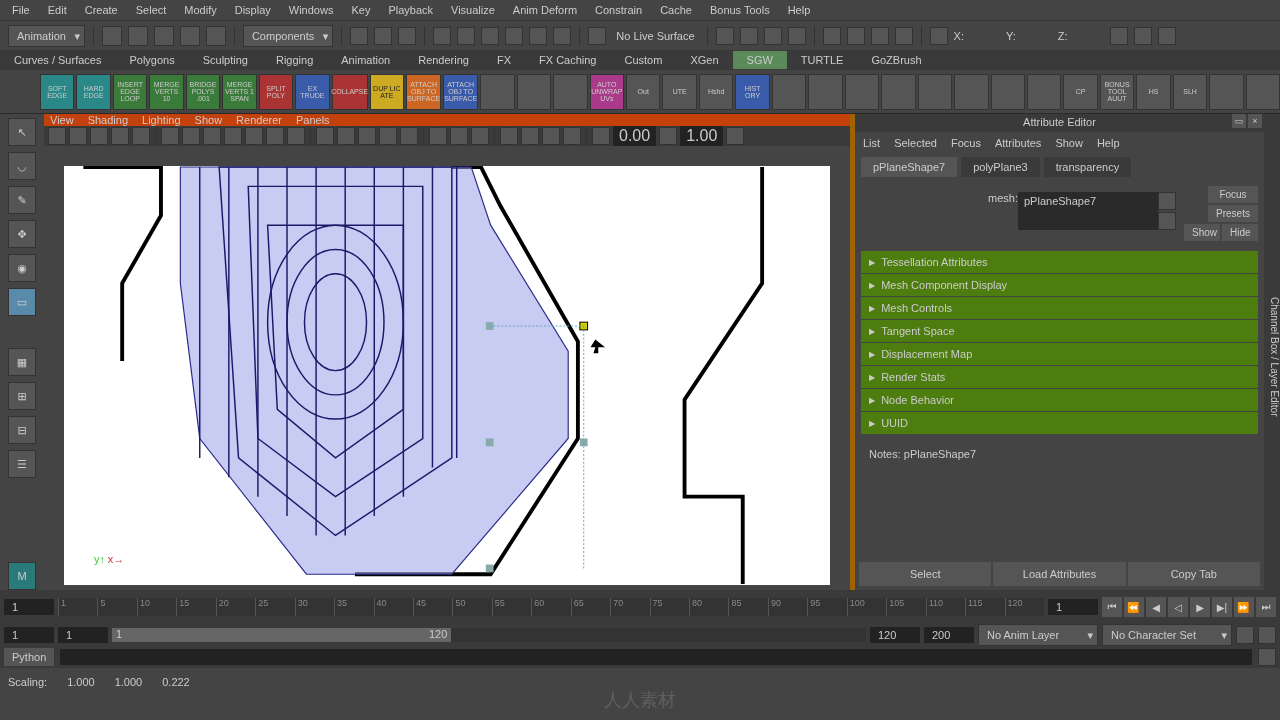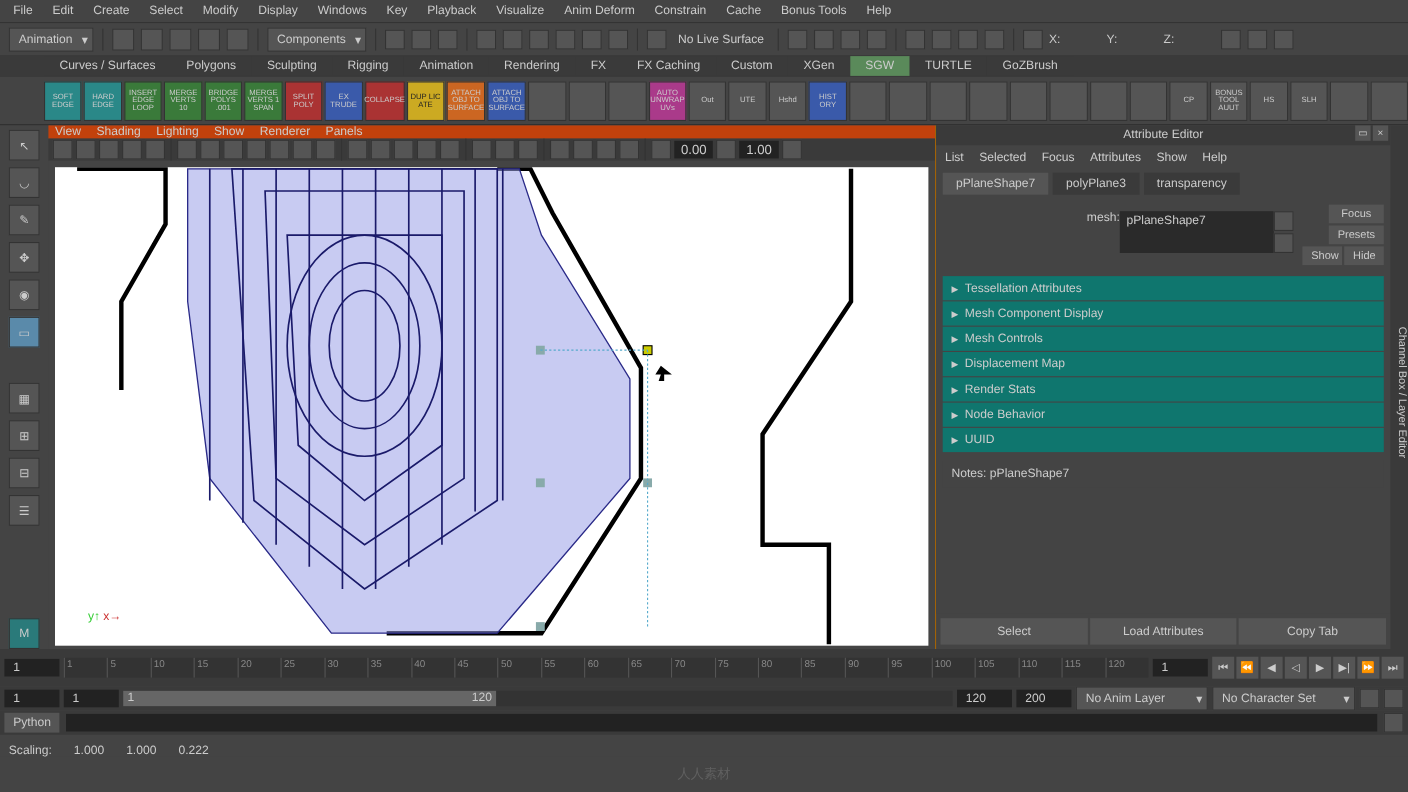--- a/index.html
+++ b/index.html
@@ -6,57 +6,57 @@
 body{background:#444;width:1280px;height:720px;overflow:hidden;position:relative}
 .menubar{height:20px;background:#444;display:flex;align-items:center;padding:0 4px;gap:2px}
 .menubar span{padding:2px 8px;cursor:pointer}
 .toolbar1{height:30px;background:#444;display:flex;align-items:center;padding:0 8px;gap:6px;border-top:1px solid #333}
 .dropdown{background:#555;padding:4px 18px 4px 8px;border:1px solid #333;position:relative}
 .dropdown::after{content:'▾';position:absolute;right:4px}
 .icon{width:20px;height:20px;background:#555;border:1px solid #333}
 .icon-sm{width:18px;height:18px;background:#555;border:1px solid #333}
 .sep{width:1px;height:20px;background:#333;margin:0 2px}
 .status-text{padding:0 4px}
-.shelf-tabs{height:20px;background:#3a3a3a;display:flex;align-items:center;padding-left:40px;gap:0}
+.shelf-tabs{height:20px;background:#3a3a3a;display:flex;align-items:center;gap:0}
 .shelf-tab{padding:3px 14px;background:#3a3a3a;cursor:pointer}
 .shelf-tab.active{background:#5a8a5a}
 .shelf{height:44px;background:#444;display:flex;align-items:center;padding-left:40px;gap:2px;border-bottom:1px solid #2a2a2a}
 .shelf-btn{width:36px;height:36px;display:flex;flex-direction:column;align-items:center;justify-content:center;font-size:7px;line-height:1;text-align:center;border:1px solid #333}
 .shelf-btn.teal{background:#2a8888}
 .shelf-btn.green{background:#3a7a3a}
 .shelf-btn.red{background:#aa3333}
 .shelf-btn.blue{background:#3a5aaa}
 .shelf-btn.orange{background:#cc6622}
 .shelf-btn.yellow{background:#ccaa22;color:#222}
 .shelf-btn.mag{background:#aa3a8a}
 .shelf-btn.gray{background:#555}
 .main{display:flex;height:476px}
 .left-tools{width:44px;background:#444;display:flex;flex-direction:column;align-items:center;padding-top:4px;gap:6px}
 .tool{width:28px;height:28px;background:#555;border:1px solid #333;display:flex;align-items:center;justify-content:center}
 .tool.active{background:#5a8aaa}
 .viewport-area{flex:1;background:#444;display:flex;flex-direction:column}
 .vp-menu{height:18px;display:flex;align-items:center;padding:0 6px;gap:14px;background:#c2410c}
 .vp-toolbar{height:22px;background:#3a3a3a;display:flex;align-items:center;padding:0 4px;gap:3px}
-.vp-num{background:#222;padding:1px 6px;font-size:12px}
-.viewport{flex:1;background:#fff;position:relative;margin:6px}
+.vp-num{background:#222;padding:1px 6px;font-size:16px}
+.viewport{flex:1;background:#fff;position:relative;margin:20px}
 .right-panel{width:430px;background:#444;display:flex}
-.attr-editor{flex:1;display:flex;flex-direction:column;border-left:1px solid #a16207}
+.attr-editor{flex:1;display:flex;flex-direction:column;border-left:5px solid #a16207}
 .ae-title{height:18px;background:#3a3a3a;text-align:center;padding:2px;font-size:10px;position:relative}
 .ae-close{position:absolute;right:2px;top:0;display:flex;gap:2px}
 .ae-close span{width:14px;height:14px;background:#555;font-size:9px;display:flex;align-items:center;justify-content:center}
 .ae-menu{height:22px;display:flex;align-items:center;padding:0 8px;gap:14px}
 .ae-tabs{height:26px;display:flex;align-items:center;padding:0 6px;gap:4px}
 .ae-tab{padding:4px 12px;background:#3a3a3a;cursor:pointer}
 .ae-tab.active{background:#555}
 .ae-body{flex:1;background:#444;padding:6px;overflow:hidden}
 .ae-header{display:flex;gap:0;padding:6px 0;justify-content:flex-end}
 .ae-input{background:#2a2a2a;padding:3px 6px;width:140px}
 .ae-side-btns{display:flex;flex-direction:column;gap:2px;align-items:flex-end}
 .ae-sbtn{background:#555;padding:3px 8px;font-size:10px;width:50px;text-align:center}
-.ae-section{background:#0f766e;padding:5px 8px;margin-bottom:1px;display:flex;align-items:center;gap:6px;cursor:pointer}
+.ae-section{background:#4d7c0f;padding:5px 8px;margin-bottom:1px;display:flex;align-items:center;gap:6px;cursor:pointer}
 .ae-section::before{content:'▶';font-size:8px}
 .ae-notes{padding:6px 8px;background:#444;margin-top:8px}
 .ae-bottom{display:flex;gap:2px;padding:4px}
 .ae-bottom-btn{flex:1;background:#555;padding:6px;text-align:center;cursor:pointer}
 .right-tabs{width:16px;background:#3a3a3a;writing-mode:vertical-rl;text-align:center;padding-top:10px;font-size:10px}
 .timeline{height:34px;background:#3a3a3a;display:flex;align-items:center;padding:0 4px;gap:4px}
 .tl-field{background:#222;padding:2px 8px;width:50px}
 .tl-track{flex:1;height:18px;background:#333;position:relative;display:flex}
 .tl-tick{flex:1;border-left:1px solid #555;font-size:9px;padding-left:2px;color:#888}
 .tl-controls{display:flex;gap:2px}
@@ -65,21 +65,21 @@
 .range-track{flex:1;height:14px;background:#333;position:relative}
 .range-slider{position:absolute;left:0;width:45%;height:100%;background:#666}
 .cmdline{height:22px;background:#3a3a3a;display:flex;align-items:center;padding:0 4px;gap:6px}
 .cmd-label{background:#555;padding:3px 8px}
 .cmd-input{flex:1;background:#222;height:16px}
 .statusbar{height:20px;background:#444;display:flex;align-items:flex-end;padding:0 8px;gap:20px;font-size:10px}
 svg.vp-svg{width:100%;height:100%}
 .axis{position:absolute;left:30px;bottom:20px;font-size:10px}
 .axis .y{color:#3c3}
 .axis .x{color:#c33}
-.watermark{position:absolute;left:50%;bottom:8px;transform:translateX(-50%);color:#888;font-size:12px;opacity:.4;pointer-events:none}
+.watermark{position:absolute;left:50%;bottom:8px;transform:translateX(-50%);color:#888;font-size:18px;opacity:.4;pointer-events:none}
 </style>
 </head>
 <body>
 
 <div class="menubar">
   <span>File</span>
   <span>Edit</span>
   <span>Create</span>
   <span>Select</span>
   <span>Modify</span>
@@ -348,20 +348,21 @@
               <div class="ae-sbtn" style="width:36px">Show</div>
               <div class="ae-sbtn" style="width:36px">Hide</div>
             </div>
           </div>
         </div>
         <div style="height:10px"></div>
         <div id="ae-sections">
             <div class="ae-section">Tessellation Attributes</div>
             <div class="ae-section">Mesh Component Display</div>
             <div class="ae-section">Mesh Controls</div>
+            <div class="ae-section">Tangent Space</div>
             <div class="ae-section">Displacement Map</div>
             <div class="ae-section">Render Stats</div>
             <div class="ae-section">Node Behavior</div>
             <div class="ae-section">UUID</div>
           </div>
         <div class="ae-notes">
           <span>Notes:</span>
           <span>pPlaneShape7</span>
         </div>
       </div>

